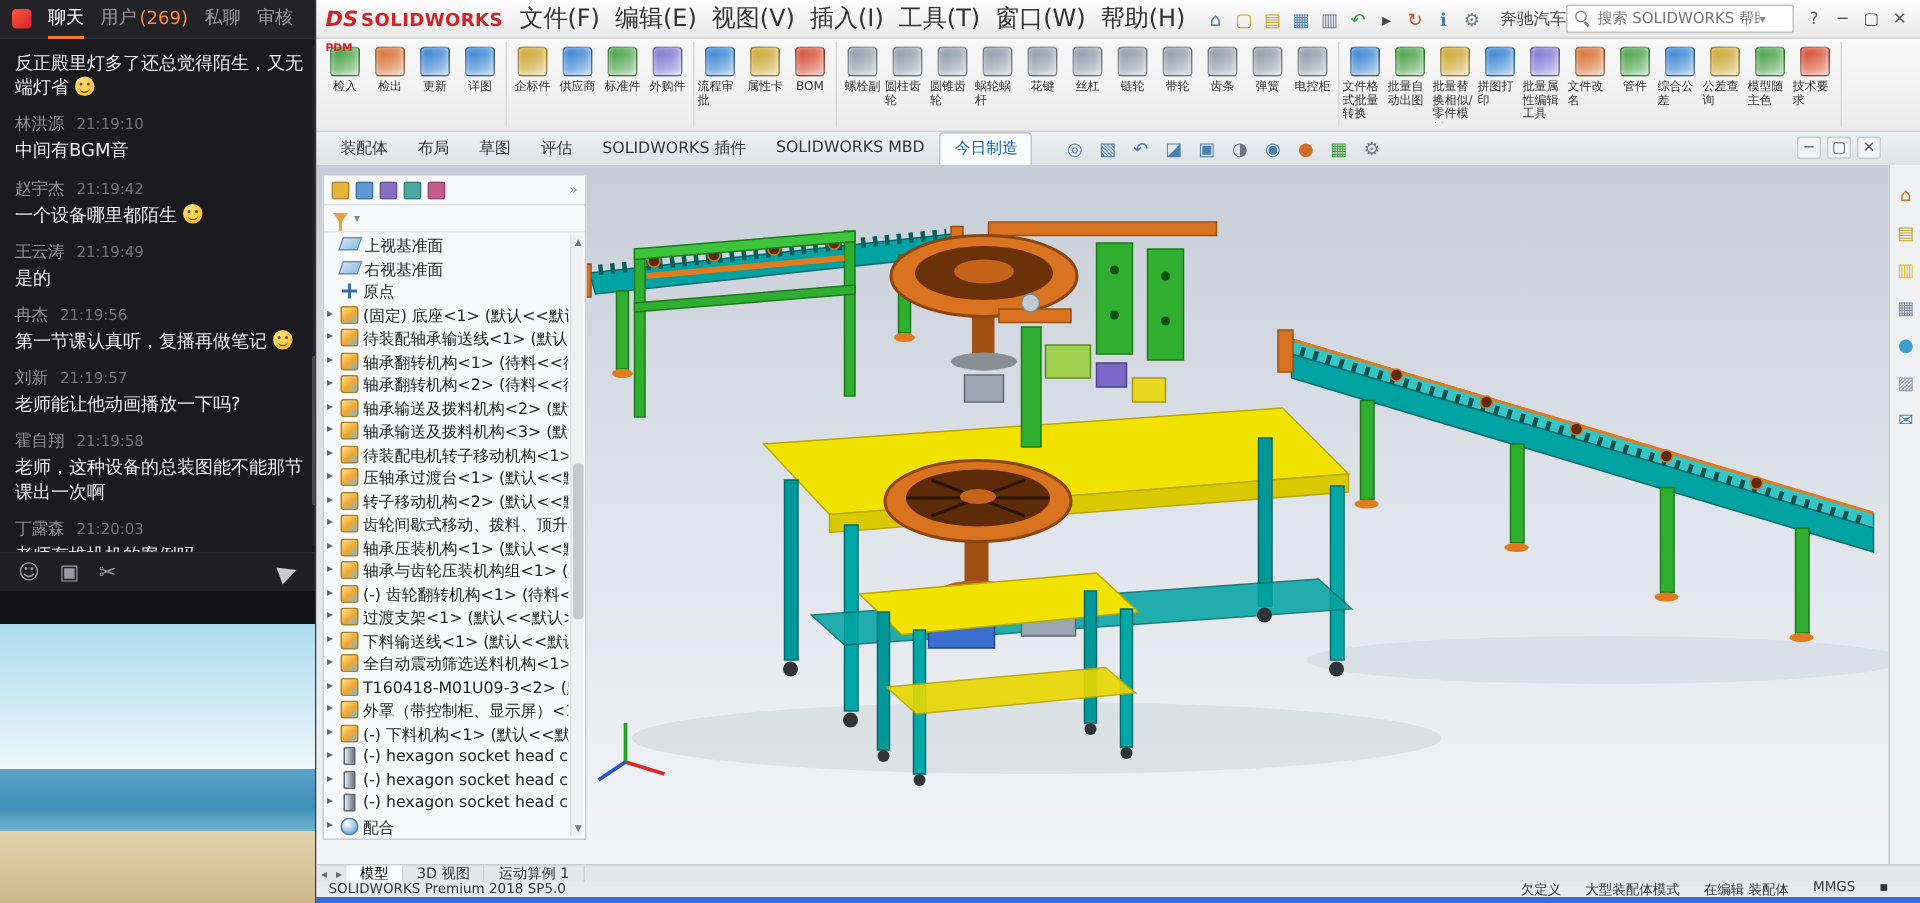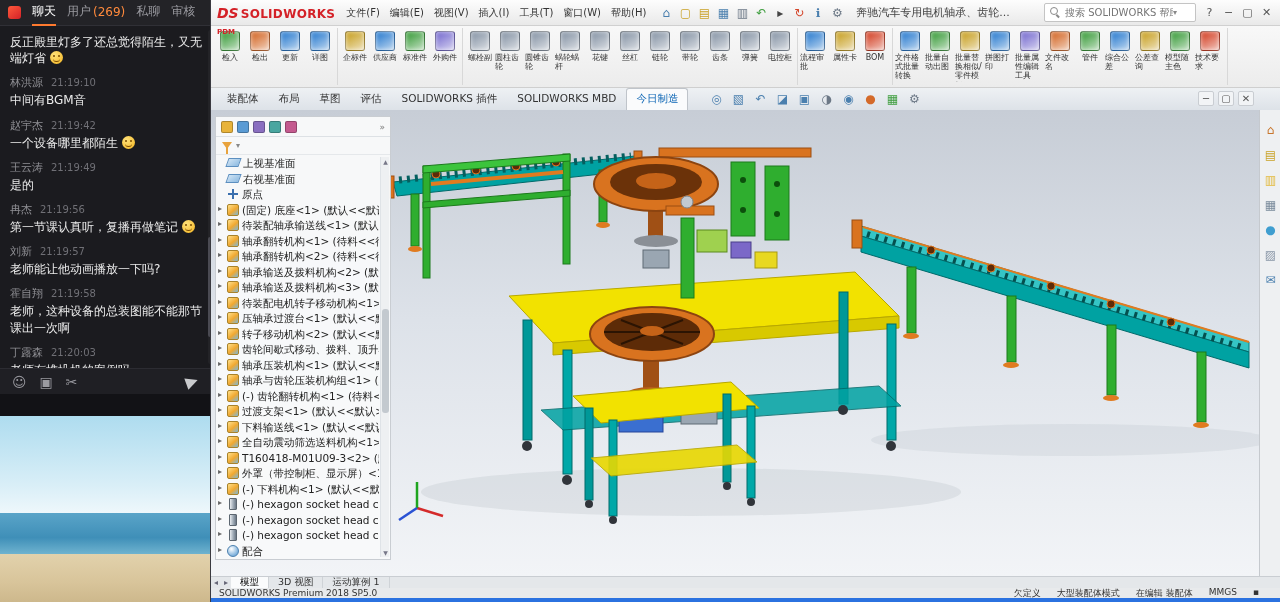--- a/index.html
+++ b/index.html
@@ -30,21 +30,21 @@
   .photo-sky{position:absolute;top:0;left:0;right:0;height:52%;background:linear-gradient(180deg,#aedcef 0%,#d8eef7 70%,#eef7fb 100%)}
   .photo-sea{position:absolute;top:52%;left:0;right:0;height:22%;background:linear-gradient(180deg,#5aa4c8 0%,#3f8fb8 60%,#6fb3cf 100%)}
   .photo-sand{position:absolute;top:74%;left:0;right:0;bottom:0;background:linear-gradient(180deg,#e2d2ac 0%,#d8c49a 60%,#cdb88c 100%)}
   
   #sw{position:absolute;left:210px;top:0;width:1070px;height:602px;background:#ececec;border-left:1px solid #3a3a40}
   .titlebar{position:absolute;top:0;left:0;width:100%;height:26px;background:linear-gradient(#fdfdfd,#e9e9e9);border-bottom:1px solid #d0d0d0;display:flex;align-items:center;padding:0 4px}
   .sw-logo{display:flex;align-items:baseline;gap:2px;margin:0 6px 0 2px;flex:none}
   .sw-logo .ds{color:#d42127;font-weight:bold;font-style:italic;font-size:14px}
   .sw-logo .nm{color:#d42127;font-weight:bold;font-size:12px;letter-spacing:.3px}
   #menubar{display:flex;flex:none}
-  .menu-item{padding:3px 5px;color:#333;font-size:10px;cursor:default}
+  .menu-item{padding:3px 5px;color:#333;font-size:16px;cursor:default}
   #qat{display:flex;gap:1px;margin-left:6px;flex:none}
   .qat-btn{width:18px;height:20px;display:flex;align-items:center;justify-content:center;font-size:12px}
   .doc-title{margin-left:10px;color:#444;font-size:11px;white-space:nowrap;overflow:hidden;max-width:210px;flex:1}
   .search-box{margin-left:auto;width:152px;height:19px;background:#fff;border:1px solid #c4c4c4;border-radius:2px;display:flex;align-items:center;padding:0 5px;flex:none}
   .mag{position:relative;width:11px;height:11px;margin-right:4px;flex:none}
   .mag::before{content:"";position:absolute;left:0;top:0;width:6px;height:6px;border:1.5px solid #8a8a8a;border-radius:50%}
   .mag::after{content:"";position:absolute;left:7px;top:7px;width:4px;height:1.5px;background:#8a8a8a;transform:rotate(45deg);transform-origin:0 0}
   .search-box input{border:none;outline:none;width:108px;font-size:10px;color:#555;background:transparent;font-family:inherit}
   .search-chevron{color:#888;font-size:8px}
   #win-controls{display:flex;margin-left:4px;flex:none}
@@ -251,76 +251,76 @@
           <span class="ribbon-icon" style="background: linear-gradient(150deg, rgb(63, 158, 63) 10%, rgb(255, 255, 255) 140%);"></span>
           <span class="ribbon-label">标准件</span>
         </div>
         <div class="ribbon-btn">
           <span class="ribbon-icon" style="background: linear-gradient(150deg, rgb(122, 111, 208) 10%, rgb(255, 255, 255) 140%);"></span>
           <span class="ribbon-label">外购件</span>
         </div>
       </div>
       <div class="ribbon-group">
         <div class="ribbon-btn">
-          <span class="ribbon-icon" style="background: linear-gradient(150deg, rgb(138, 151, 168) 10%, rgb(255, 255, 255) 140%);"></span>
-          <span class="ribbon-label">螺栓副</span>
-        </div>
-        <div class="ribbon-btn">
-          <span class="ribbon-icon" style="background: linear-gradient(150deg, rgb(138, 151, 168) 10%, rgb(255, 255, 255) 140%);"></span>
-          <span class="ribbon-label">圆柱齿轮</span>
-        </div>
-        <div class="ribbon-btn">
-          <span class="ribbon-icon" style="background: linear-gradient(150deg, rgb(138, 151, 168) 10%, rgb(255, 255, 255) 140%);"></span>
-          <span class="ribbon-label">圆锥齿轮</span>
-        </div>
-        <div class="ribbon-btn">
-          <span class="ribbon-icon" style="background: linear-gradient(150deg, rgb(138, 151, 168) 10%, rgb(255, 255, 255) 140%);"></span>
-          <span class="ribbon-label">蜗轮蜗杆</span>
-        </div>
-        <div class="ribbon-btn">
-          <span class="ribbon-icon" style="background: linear-gradient(150deg, rgb(138, 151, 168) 10%, rgb(255, 255, 255) 140%);"></span>
-          <span class="ribbon-label">花键</span>
-        </div>
-        <div class="ribbon-btn">
-          <span class="ribbon-icon" style="background: linear-gradient(150deg, rgb(138, 151, 168) 10%, rgb(255, 255, 255) 140%);"></span>
-          <span class="ribbon-label">丝杠</span>
-        </div>
-        <div class="ribbon-btn">
-          <span class="ribbon-icon" style="background: linear-gradient(150deg, rgb(138, 151, 168) 10%, rgb(255, 255, 255) 140%);"></span>
-          <span class="ribbon-label">链轮</span>
-        </div>
-        <div class="ribbon-btn">
-          <span class="ribbon-icon" style="background: linear-gradient(150deg, rgb(138, 151, 168) 10%, rgb(255, 255, 255) 140%);"></span>
-          <span class="ribbon-label">带轮</span>
-        </div>
-        <div class="ribbon-btn">
-          <span class="ribbon-icon" style="background: linear-gradient(150deg, rgb(138, 151, 168) 10%, rgb(255, 255, 255) 140%);"></span>
-          <span class="ribbon-label">齿条</span>
-        </div>
-        <div class="ribbon-btn">
-          <span class="ribbon-icon" style="background: linear-gradient(150deg, rgb(138, 151, 168) 10%, rgb(255, 255, 255) 140%);"></span>
-          <span class="ribbon-label">弹簧</span>
-        </div>
-        <div class="ribbon-btn">
-          <span class="ribbon-icon" style="background: linear-gradient(150deg, rgb(138, 151, 168) 10%, rgb(255, 255, 255) 140%);"></span>
-          <span class="ribbon-label">电控柜</span>
-        </div>
-      </div>
-      <div class="ribbon-group">
-        <div class="ribbon-btn">
           <span class="ribbon-icon" style="background: linear-gradient(150deg, rgb(47, 127, 208) 10%, rgb(255, 255, 255) 140%);"></span>
           <span class="ribbon-label">流程审批</span>
         </div>
         <div class="ribbon-btn">
           <span class="ribbon-icon" style="background: linear-gradient(150deg, rgb(201, 162, 39) 10%, rgb(255, 255, 255) 140%);"></span>
           <span class="ribbon-label">属性卡</span>
         </div>
         <div class="ribbon-btn">
           <span class="ribbon-icon" style="background: linear-gradient(150deg, rgb(212, 69, 42) 10%, rgb(255, 255, 255) 140%);"></span>
           <span class="ribbon-label">BOM</span>
+        </div>
+      </div>
+      <div class="ribbon-group">
+        <div class="ribbon-btn">
+          <span class="ribbon-icon" style="background: linear-gradient(150deg, rgb(138, 151, 168) 10%, rgb(255, 255, 255) 140%);"></span>
+          <span class="ribbon-label">螺栓副</span>
+        </div>
+        <div class="ribbon-btn">
+          <span class="ribbon-icon" style="background: linear-gradient(150deg, rgb(138, 151, 168) 10%, rgb(255, 255, 255) 140%);"></span>
+          <span class="ribbon-label">圆柱齿轮</span>
+        </div>
+        <div class="ribbon-btn">
+          <span class="ribbon-icon" style="background: linear-gradient(150deg, rgb(138, 151, 168) 10%, rgb(255, 255, 255) 140%);"></span>
+          <span class="ribbon-label">圆锥齿轮</span>
+        </div>
+        <div class="ribbon-btn">
+          <span class="ribbon-icon" style="background: linear-gradient(150deg, rgb(138, 151, 168) 10%, rgb(255, 255, 255) 140%);"></span>
+          <span class="ribbon-label">蜗轮蜗杆</span>
+        </div>
+        <div class="ribbon-btn">
+          <span class="ribbon-icon" style="background: linear-gradient(150deg, rgb(138, 151, 168) 10%, rgb(255, 255, 255) 140%);"></span>
+          <span class="ribbon-label">花键</span>
+        </div>
+        <div class="ribbon-btn">
+          <span class="ribbon-icon" style="background: linear-gradient(150deg, rgb(138, 151, 168) 10%, rgb(255, 255, 255) 140%);"></span>
+          <span class="ribbon-label">丝杠</span>
+        </div>
+        <div class="ribbon-btn">
+          <span class="ribbon-icon" style="background: linear-gradient(150deg, rgb(138, 151, 168) 10%, rgb(255, 255, 255) 140%);"></span>
+          <span class="ribbon-label">链轮</span>
+        </div>
+        <div class="ribbon-btn">
+          <span class="ribbon-icon" style="background: linear-gradient(150deg, rgb(138, 151, 168) 10%, rgb(255, 255, 255) 140%);"></span>
+          <span class="ribbon-label">带轮</span>
+        </div>
+        <div class="ribbon-btn">
+          <span class="ribbon-icon" style="background: linear-gradient(150deg, rgb(138, 151, 168) 10%, rgb(255, 255, 255) 140%);"></span>
+          <span class="ribbon-label">齿条</span>
+        </div>
+        <div class="ribbon-btn">
+          <span class="ribbon-icon" style="background: linear-gradient(150deg, rgb(138, 151, 168) 10%, rgb(255, 255, 255) 140%);"></span>
+          <span class="ribbon-label">弹簧</span>
+        </div>
+        <div class="ribbon-btn">
+          <span class="ribbon-icon" style="background: linear-gradient(150deg, rgb(138, 151, 168) 10%, rgb(255, 255, 255) 140%);"></span>
+          <span class="ribbon-label">电控柜</span>
         </div>
       </div>
       <div class="ribbon-group">
         <div class="ribbon-btn">
           <span class="ribbon-icon" style="background: linear-gradient(150deg, rgb(47, 127, 208) 10%, rgb(255, 255, 255) 140%);"></span>
           <span class="ribbon-label">文件格式批量转换</span>
         </div>
         <div class="ribbon-btn">
           <span class="ribbon-icon" style="background: linear-gradient(150deg, rgb(63, 158, 63) 10%, rgb(255, 255, 255) 140%);"></span>
           <span class="ribbon-label">批量自动出图</span>

